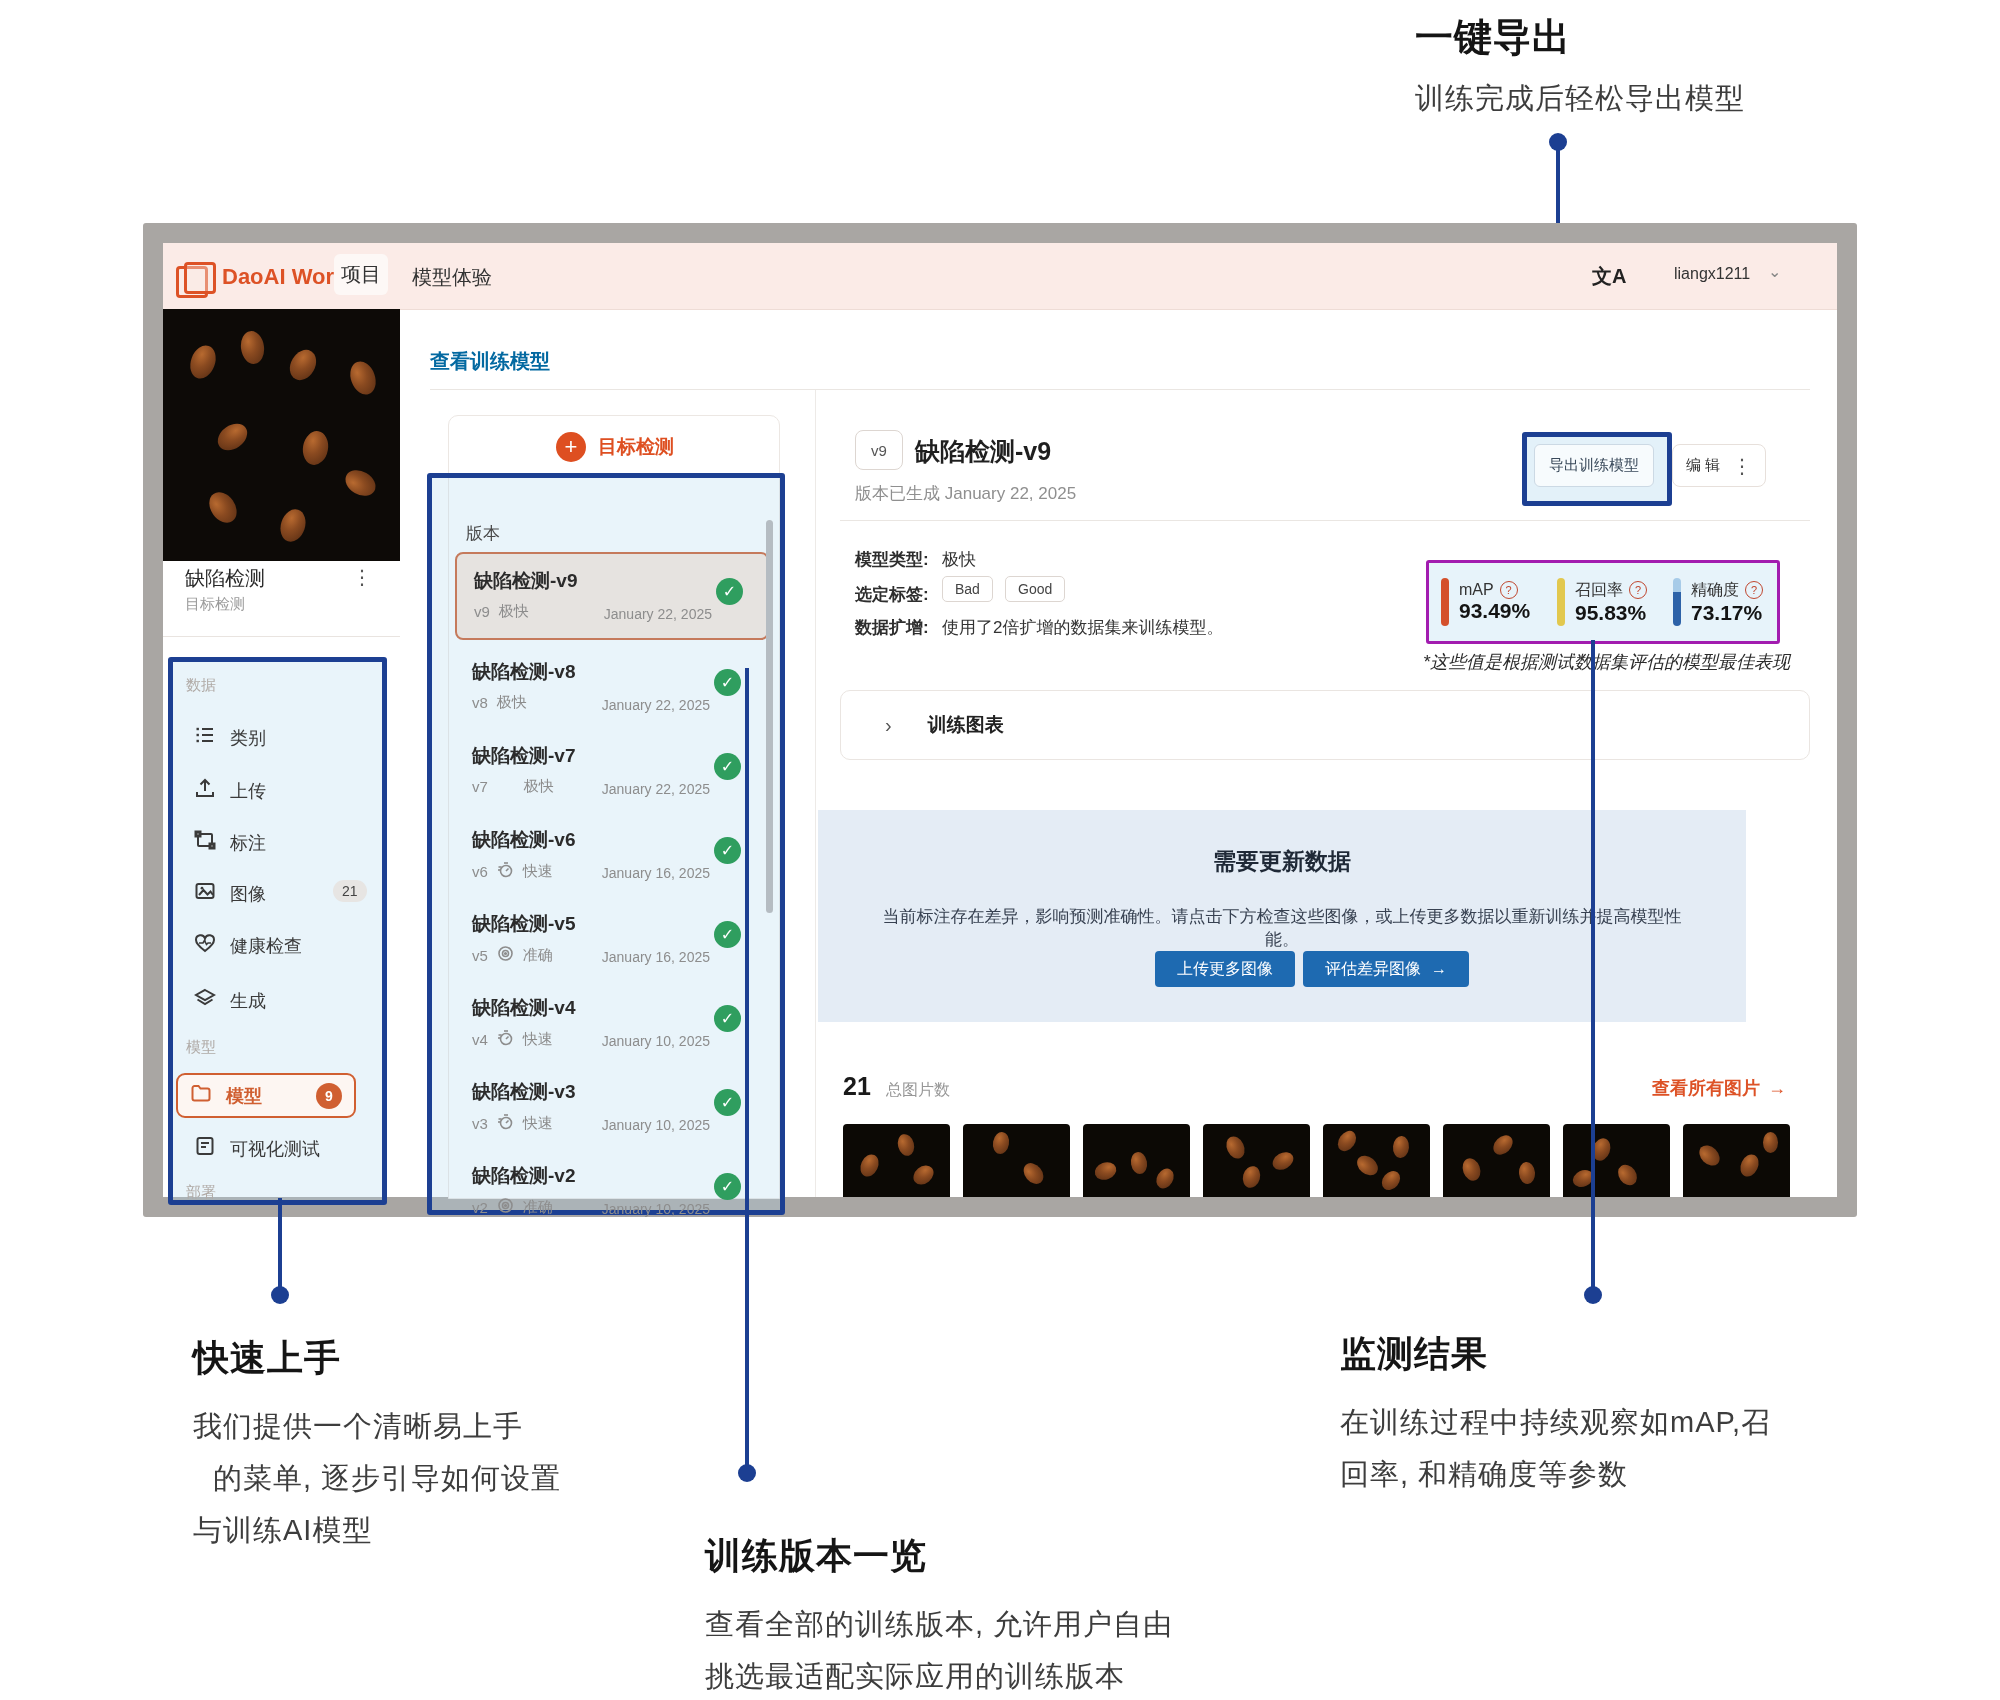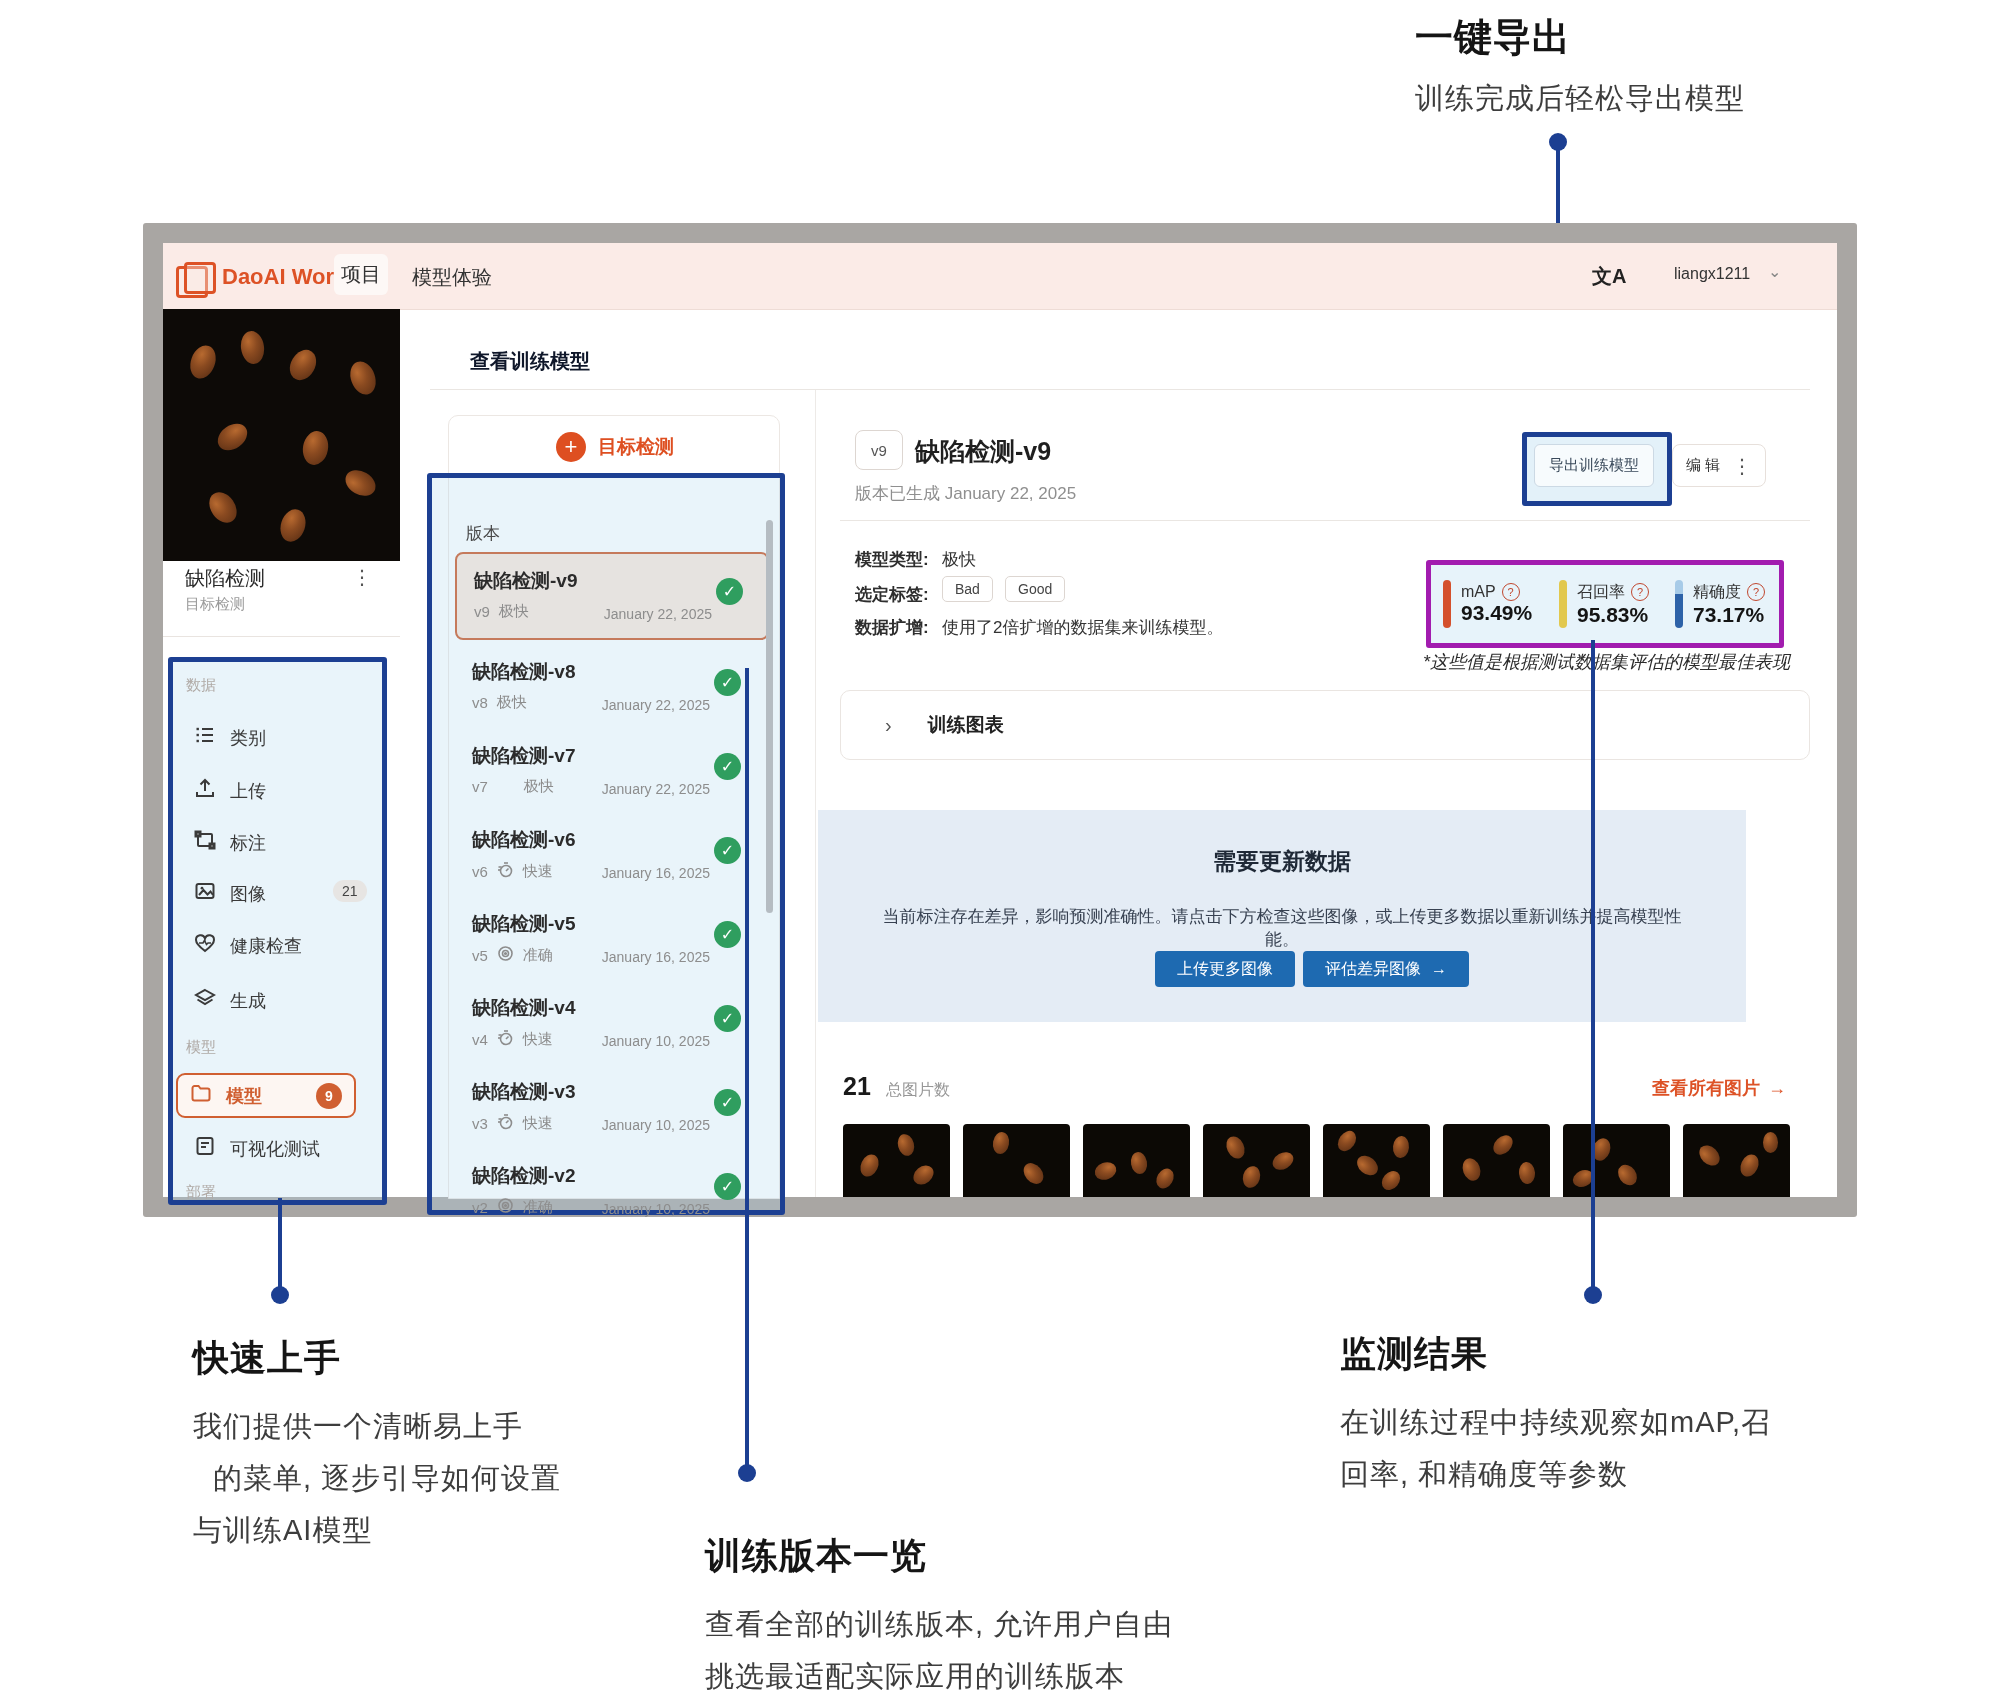--- a/index.html
+++ b/index.html
@@ -36,21 +36,21 @@
   .side-div{height:1px;background:#e9e4e0;}
   .hl-box{border:5px solid #1c3f92;background:rgba(176,214,238,0.28);border-radius:3px;}
   .sec-label{font-size:15px;color:#b0aaa6;}
   .menu-item{display:flex;align-items:center;gap:14px;font-size:18px;color:#3a3a3a;}
   .menu-item svg{flex:0 0 auto;}
   .badge-pill{background:#e7e5e3;border-radius:12px;font-size:14px;color:#444;padding:3px 9px;}
   .model-active{border:2px solid #d05f31;border-radius:9px;background:#fdf6f2;display:flex;align-items:center;gap:14px;font-size:18px;color:#d05f31;font-weight:bold;padding:0 12px;}
   .badge-circle{background:#d05f31;color:#fff;border-radius:50%;width:26px;height:26px;display:flex;align-items:center;justify-content:center;font-size:14px;}
 
   
-  .view-title{font-size:20px;color:#0f172a;font-weight:bold;margin-left:40px;}
+  .view-title{font-size:20px;color:#0369a1;font-weight:bold;}
   .hdiv{height:1px;background:#eae6e2;}
   .vpanel{left:448px;top:415px;width:330px;height:782px;background:#fff;border:1px solid #ece7e3;border-radius:10px 10px 0 0;}
   .newver{display:flex;align-items:center;justify-content:center;gap:12px;}
   .plus-circle{width:30px;height:30px;border-radius:50%;background:#de4f21;color:#fff;font-size:22px;display:flex;align-items:center;justify-content:center;}
   .newver-label{color:#de4f21;font-size:19px;font-weight:bold;}
   .vbox{left:427px;top:473px;width:348px;height:732px;overflow:hidden;}
   .vheader{font-size:17px;color:#4a4a4a;}
   .vrow{left:455px;width:310px;height:84px;}
   .vrow.selected{background:#e6e3e0;border:2px solid #c57a5c;border-radius:8px;}
   .vtitle{font-size:19px;font-weight:bold;color:#2b2b2b;}
@@ -63,21 +63,21 @@
   .v-div{width:1px;background:#edeae7;}
   .vbadge{width:46px;height:38px;border:1px solid #ddd6d1;border-radius:8px;background:#fff;font-size:15px;color:#555;display:flex;align-items:center;justify-content:center;}
   .model-title{font-size:25px;font-weight:bold;color:#1f1f1f;}
   .gen-text{font-size:17px;color:#8f8f8f;}
   .export-hl{left:1522px;top:432px;width:140px;height:64px;border:5px solid #1c3f92;background:rgba(176,214,238,0.35);border-radius:3px;}
   .export-btn{left:1534px;top:444px;width:118px;height:41px;background:#f7fbfd;border:1px solid #ccd9e4;border-radius:6px;font-size:15px;color:#39495a;display:flex;align-items:center;justify-content:center;}
   .edit-btn{left:1672px;top:444px;width:92px;height:41px;background:#fff;border:1px solid #e7e0db;border-radius:8px;font-size:15px;color:#333;display:flex;align-items:center;justify-content:center;gap:12px;}
   .info-label{font-size:17px;color:#2e2e2e;font-weight:bold;}
   .info-value{font-size:17px;color:#333;}
   .chip{border:1px solid #ddd6d1;border-radius:5px;background:#fff;font-size:14px;color:#444;padding:4px 12px;display:inline-block;}
-  .metrics-box{left:1426px;top:560px;width:348px;height:78px;border:5px solid #a21caf;background:rgba(176,214,238,0.30);border-radius:3px;display:flex;align-items:center;}
+  .metrics-box{left:1426px;top:560px;width:348px;height:78px;border:3px solid #a21caf;background:rgba(176,214,238,0.30);border-radius:3px;display:flex;align-items:center;}
   .metric{flex:1;display:flex;align-items:center;gap:10px;padding-left:12px;}
   .metric-bar{width:8px;height:48px;border-radius:4px;}
   .metric-bar.precision{background:linear-gradient(#a7cbe8 0 30%, #2d62a8 30% 100%);}
   .metric-name{font-size:16px;color:#333;display:flex;align-items:center;gap:6px;}
   .metric-value{font-size:21px;font-weight:bold;color:#141414;}
   .help-icon{width:16px;height:16px;border-radius:50%;border:1.5px solid #c0472f;color:#c0472f;font-size:11px;display:inline-flex;align-items:center;justify-content:center;}
   .note{font-size:18px;font-style:italic;color:#2b2b2b;}
   .charts-card{left:840px;top:690px;width:970px;height:70px;border:1px solid #eae5e1;border-radius:10px;background:#fff;display:flex;align-items:center;gap:36px;padding-left:44px;box-sizing:border-box;}
   .chev-right{color:#555;font-size:20px;}
   .charts-label{font-size:19px;font-weight:bold;color:#222;}

